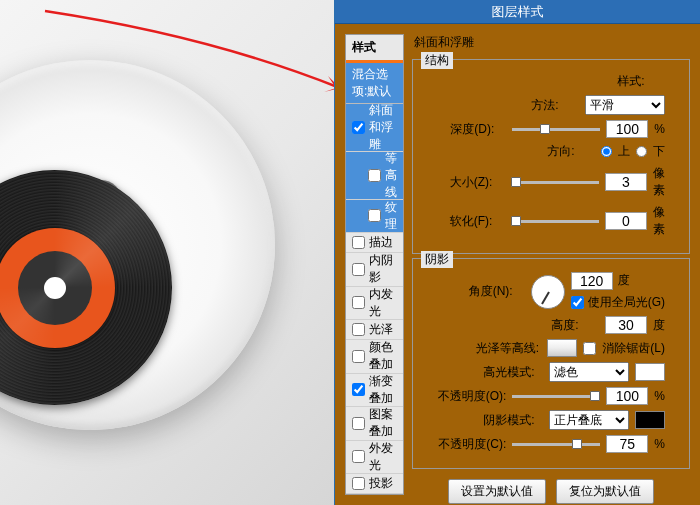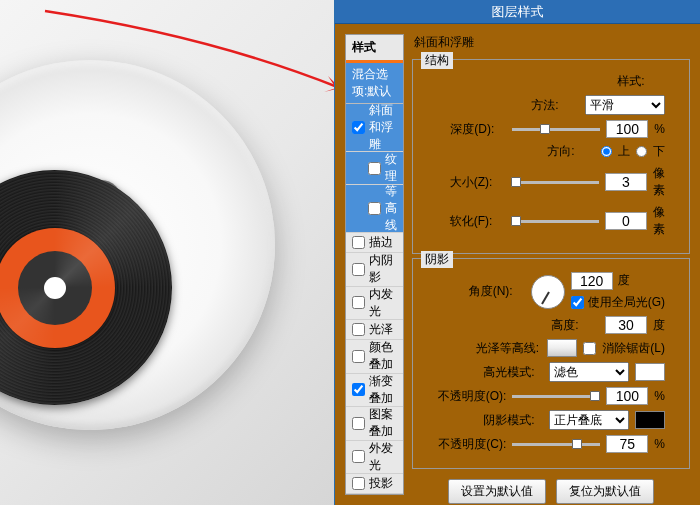--- a/index.html
+++ b/index.html
@@ -74,25 +74,25 @@
     <div class="styles-col">
       <div class="styles-head">样式</div>
       <div class="styles-sub">混合选项:默认</div>
 
       <div class="style-row sel checked">
         <input type="checkbox" class="cb" checked="" style="">
         <span>斜面和浮雕</span>
       </div>
       <div class="style-row sel sub">
         <input type="checkbox" class="cb" style="">
+        <span>等高线</span>
+      </div>
+      <div class="style-row sel sub">
+        <input type="checkbox" class="cb" style="">
         <span>纹理</span>
-      </div>
-      <div class="style-row sel sub">
-        <input type="checkbox" class="cb" style="">
-        <span>等高线</span>
       </div>
       <div class="style-row">
         <input type="checkbox" class="cb" style="">
         <span>描边</span>
       </div>
       <div class="style-row">
         <input type="checkbox" class="cb" style="">
         <span>内阴影</span>
       </div>
       <div class="style-row">

